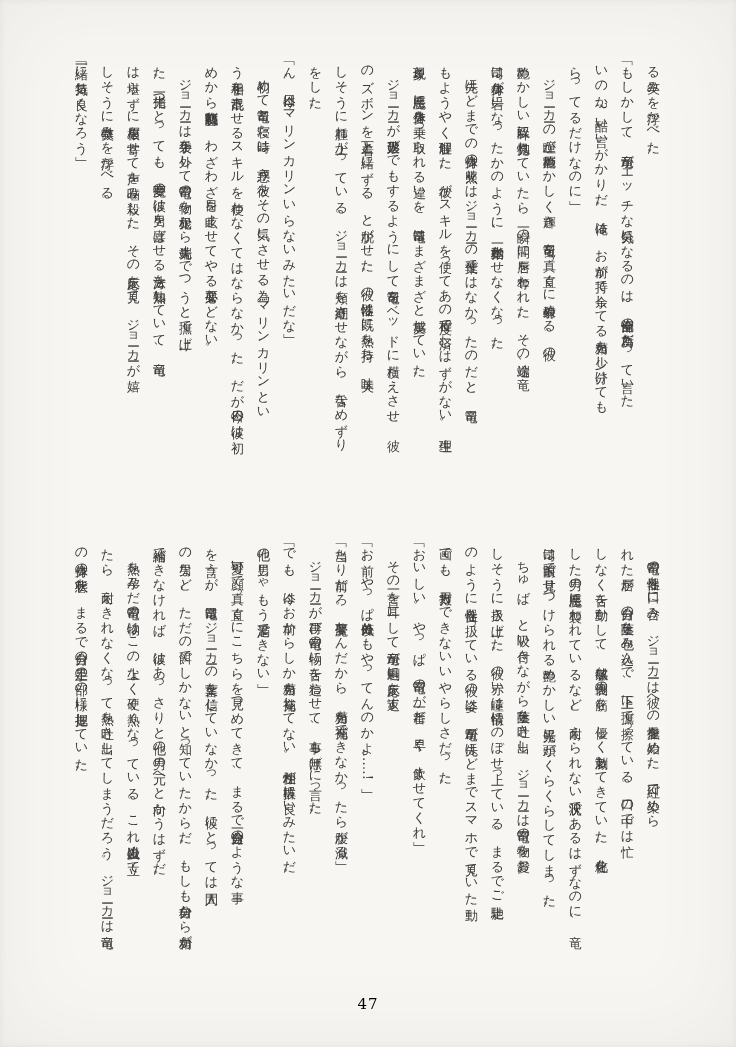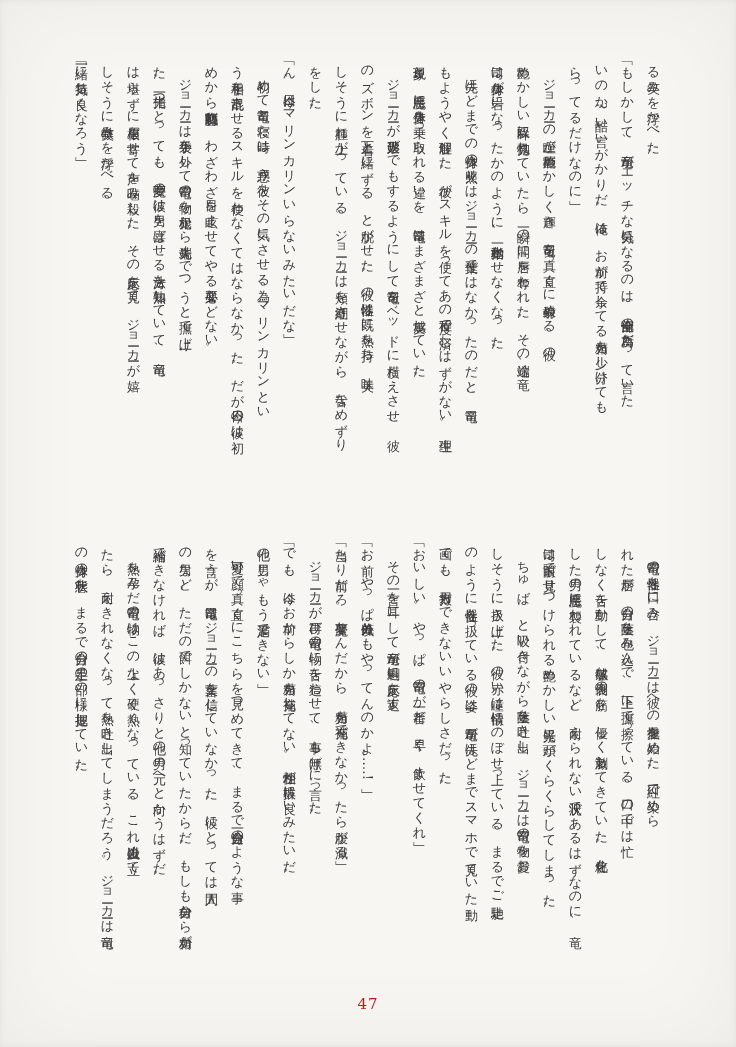--- a/index.html
+++ b/index.html
@@ -35,21 +35,21 @@
   .block-bottom { top: 539px; }
   .tline { margin: 0; padding: 0; }
   .tline.indent { text-indent: 1em; }
   .page-number {
     position: absolute;
     top: 995px;
     left: 50%;
     transform: translateX(-50%);
     font-size: 15px;
     letter-spacing: 1px;
-    color: #b91c1c;
+    color: #000000;
   }
 </style>
 </head>
 <body style="--paper: #f7f6f3; --ink: #3a3a3a;">
 
 <div class="page">
 
   <div class="vtext block-top">
 
   <div class="tline">る笑みを浮かべた。</div>

